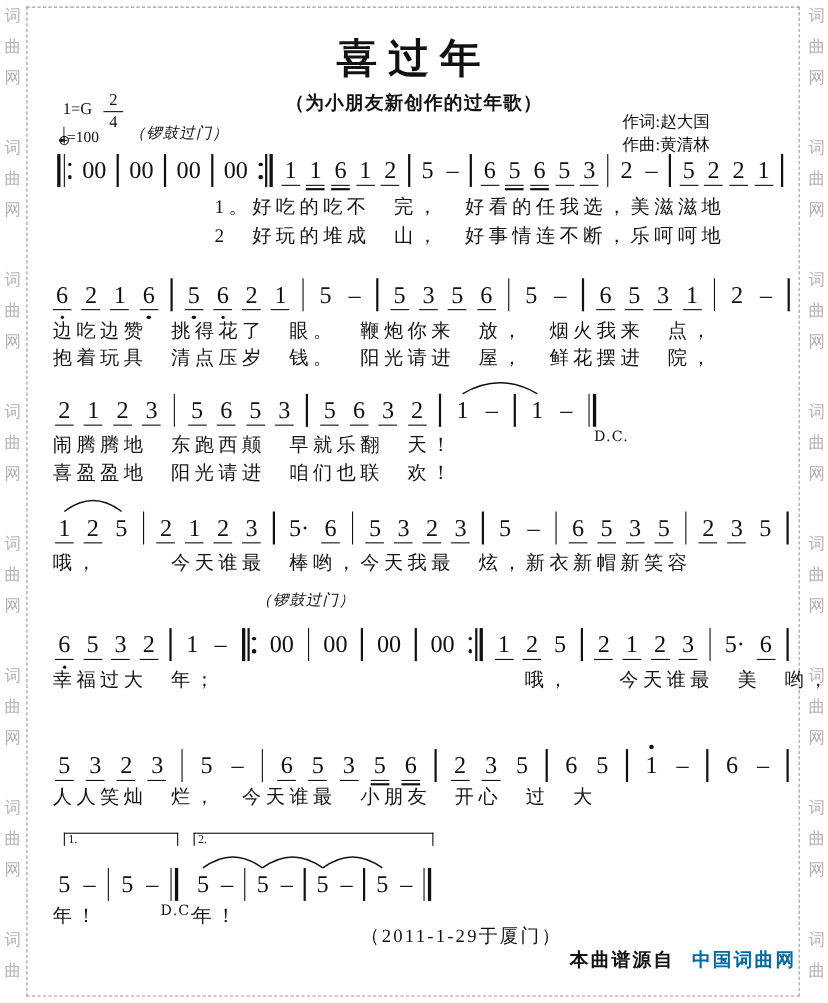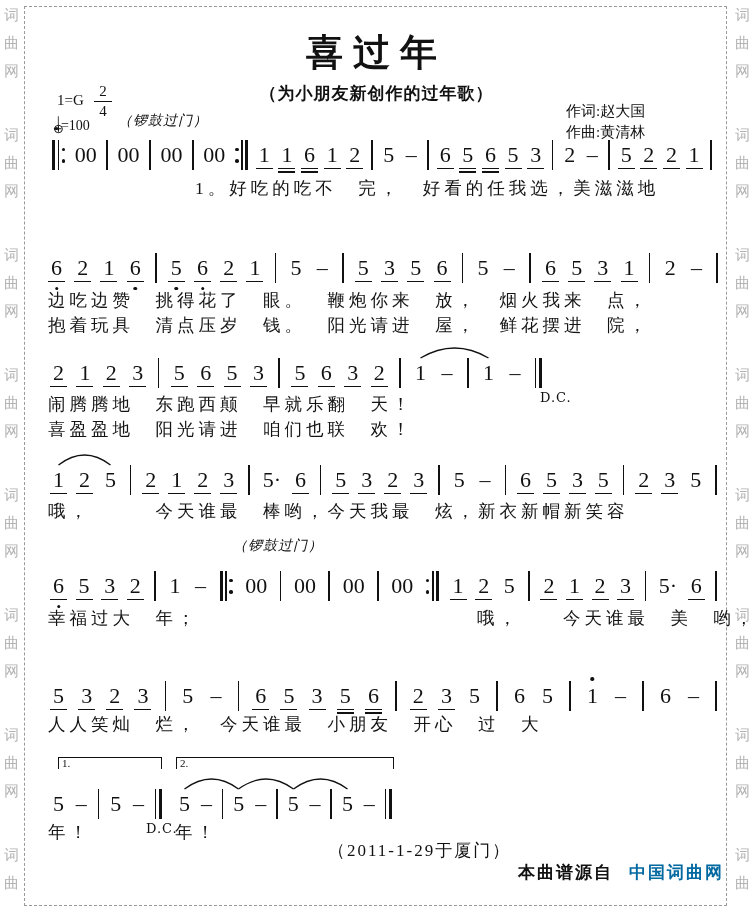--- a/index.html
+++ b/index.html
@@ -172,20 +172,21 @@
       </span>
       <span class="note u1"><b>5</b></span>
       <span class="note u1"><b>2</b></span>
       <span class="note u1"><b>2</b></span>
       <span class="note u1"><b>1</b></span>
       <span class="bar">
         <i class="vl"></i>
       </span>
     </div>
   <div class="lyr" style="left:195px;top:176px;">1。好吃的吃不　完，　好看的任我选，美滋滋地</div>
+  <div class="lyr" style="left:195px;top:202px;">2　好玩的堆成　山，　好事情连不断，乐呵呵地</div>
 
   <div class="mrow" style="left:50px;top:253px;width:668px;">
       <span class="note u1"><b>6</b><i class="odot lo"></i></span>
       <span class="note u1"><b>2</b></span>
       <span class="note u1"><b>1</b></span>
       <span class="note u1"><b>6</b><i class="odot lo"></i></span>
       <span class="bar">
         <i class="vl"></i>
       </span>
       <span class="note u1"><b>5</b><i class="odot lo"></i></span>

